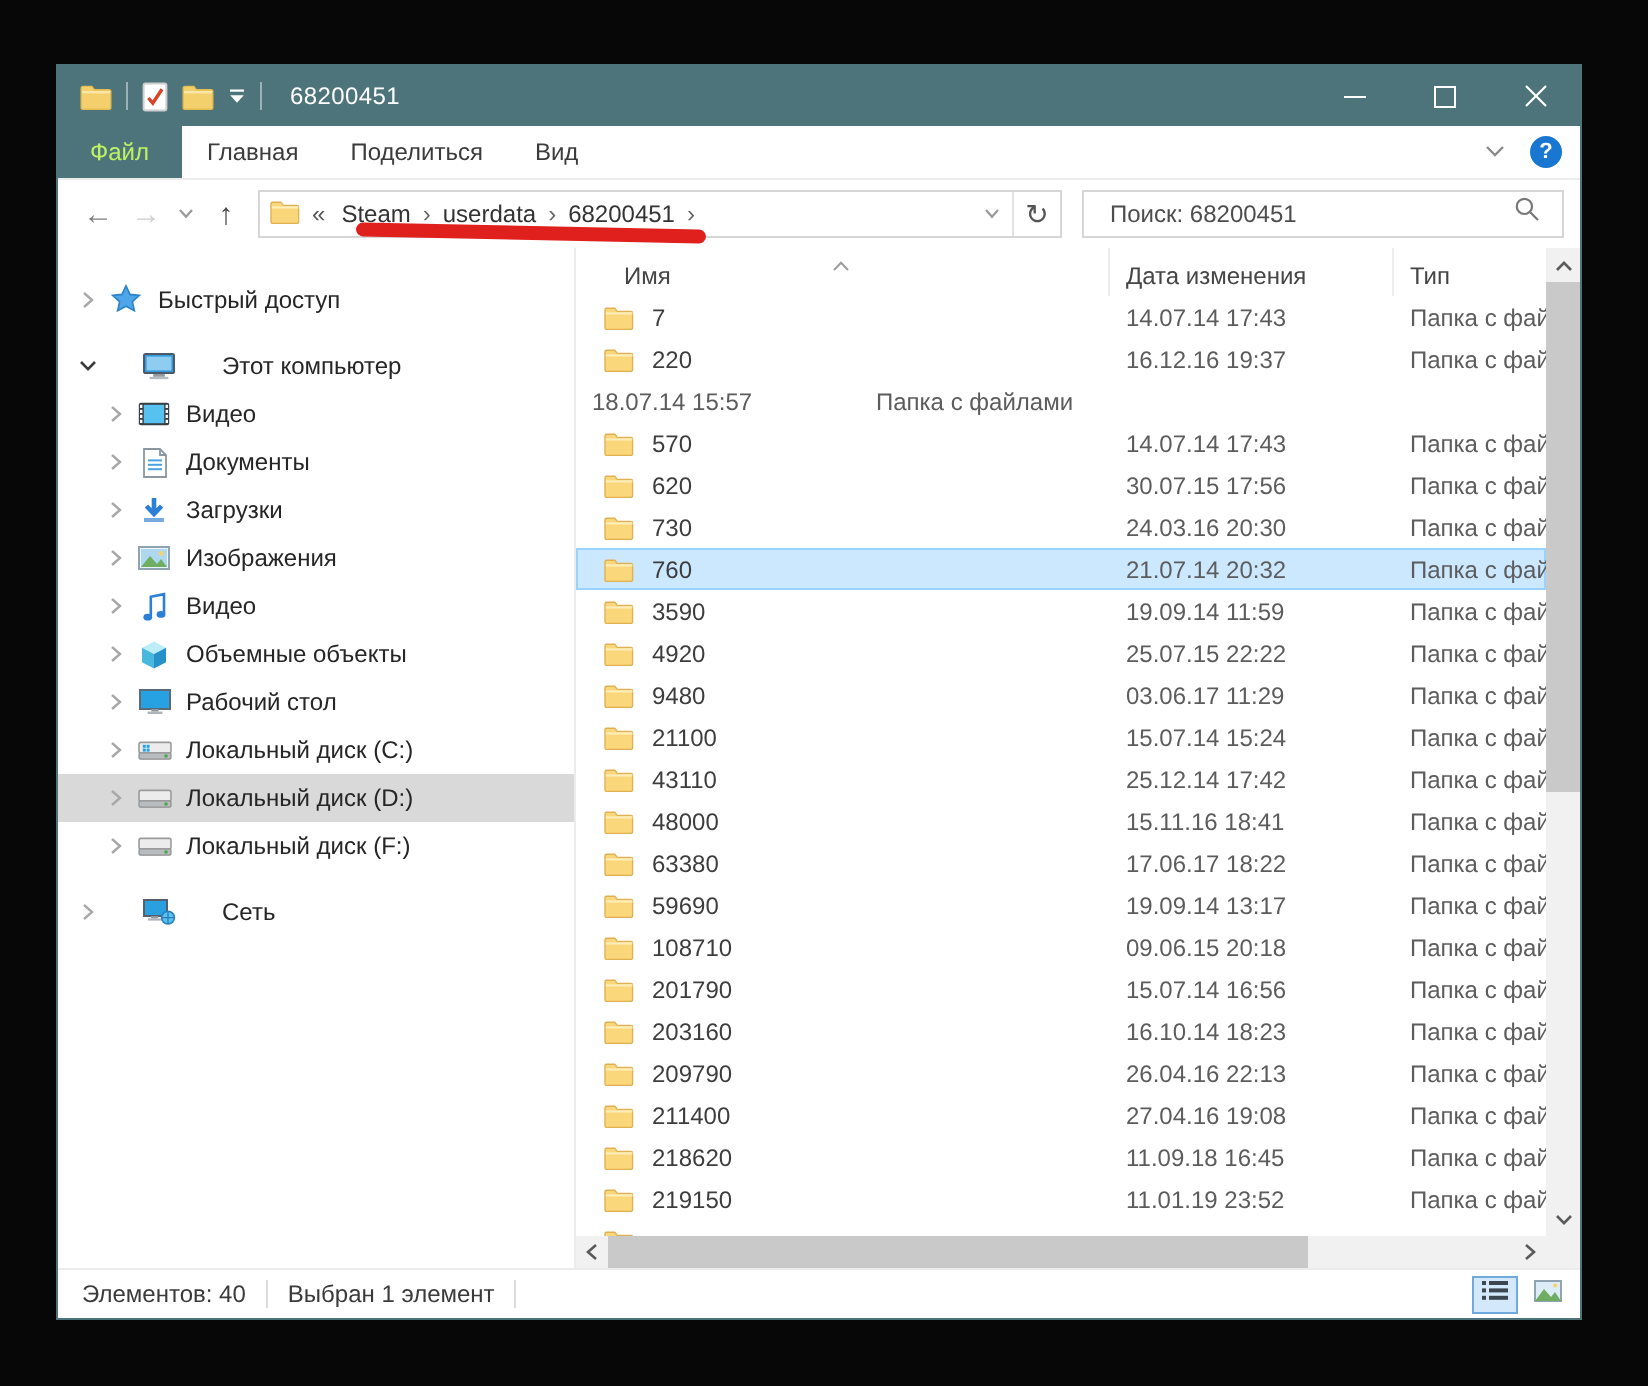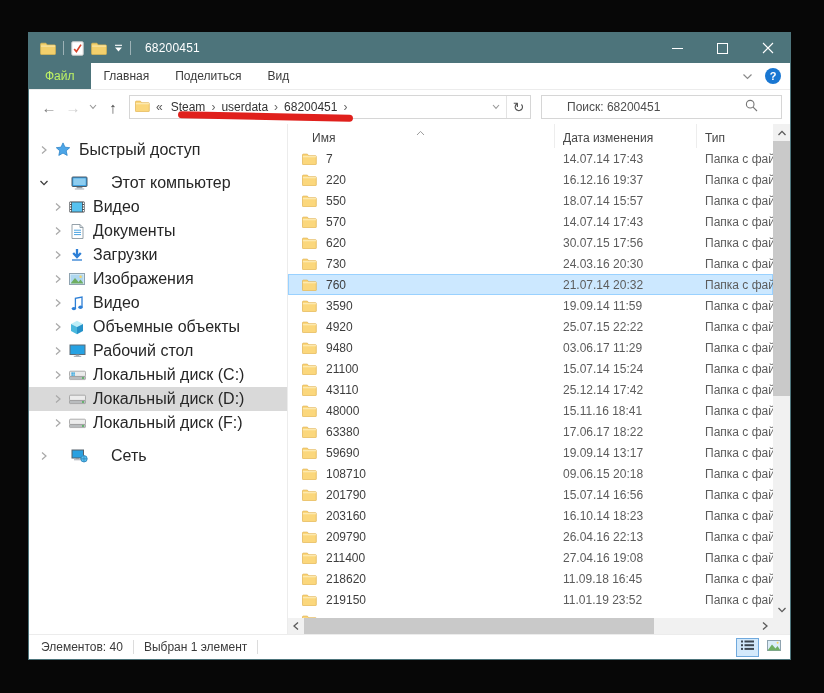--- a/index.html
+++ b/index.html
@@ -46,28 +46,28 @@
   .addr-box{height:24px;border:1px solid #d6d6d6;background:#fff;display:flex;align-items:center;
     width:402px;margin-left:4px;font-size:12px;color:#333;}
   .crumb-area{flex:1;display:flex;align-items:center;padding-left:5px;overflow:hidden;white-space:nowrap;}
   .crumb-prefix{color:#555;margin:0 4px 0 6px;font-size:12px;}
   .crumb-item{padding:0 4px;color:#333;}
   .crumb-sep{color:#666;font-size:12px;padding:0 2px;}
   .addr-drop{width:20px;display:flex;justify-content:center;align-self:stretch;align-items:center;}
   .addr-refresh{width:24px;align-self:stretch;display:flex;align-items:center;justify-content:center;
     border-left:1px solid #e3e3e3;color:#555;font-size:14px;}
   .search-box{height:24px;border:1px solid #d6d6d6;background:#fff;flex:1;margin-left:10px;
-    display:flex;align-items:center;padding:0 23px;}
+    display:flex;align-items:center;padding:0 11px;}
   .search-box input{border:none;outline:none;flex:1;font-size:12px;color:#444;
     font-family:"Liberation Sans","DejaVu Sans",sans-serif;background:transparent;min-width:0;}
   .search-box input::placeholder{color:#4d4d4d;opacity:1;}
   
   .content{flex:1;display:flex;min-height:0;background:#fff;}
   .sidebar{flex:0 0 258px;padding-top:14px;overflow:hidden;}
-  .side-item{height:24px;display:flex;align-items:center;font-size:16px;color:#262626;white-space:nowrap;}
+  .side-item{height:24px;display:flex;align-items:center;font-size:12px;color:#262626;white-space:nowrap;}
   .side-item.gap{margin-top:9px;gap:16px;}
   .side-item .chev{width:14px;display:flex;justify-content:center;margin-left:8px;}
   .side-item.lvl1 .chev{margin-left:22px;}
   .side-item .sicon{width:18px;display:flex;justify-content:center;margin:0 7px 0 3px;}
   .side-item.selected{background:var(--sidebar-sel);}
   .splitter{flex:0 0 1px;background:#ececec;}
   .list-col{flex:1;display:flex;flex-direction:column;min-width:0;}
   .list-header{flex:0 0 24px;display:flex;position:relative;font-size:12px;color:#454545;}
   .hc{display:flex;align-items:flex-end;padding-bottom:3px;}
   .hc-name{width:267px;padding-left:24px;border-right:1px solid #ededed;text-align:center;}
@@ -458,29 +458,20 @@
                   <path d="M.5 1.9Q.5 1.1 1.3 1.1h4.1l1.2 1.6h6.9q.8 0 .8.8v7.4q0 .8-.8.8H1.3q-.8 0-.8-.8z" fill="#fbd77c" stroke="#dfb152" stroke-width=".7"></path>
                   <path d="M.9 3.7h13.3" stroke="#fdedb9" stroke-width="1.1"></path>
                 </svg>
               </span>
       <span class="ntext">220</span>
     </span>
     <span class="cell-date">16.12.16 19:37</span>
     <span class="cell-type">Папка с файлами</span>
   </div>
           <div class="row">
-    <span class="cell-name">
-      <span class="ficon">
-                <svg width="15" height="12" viewBox="0 0 15 12">
-                  <path d="M.5 1.9Q.5 1.1 1.3 1.1h4.1l1.2 1.6h6.9q.8 0 .8.8v7.4q0 .8-.8.8H1.3q-.8 0-.8-.8z" fill="#fbd77c" stroke="#dfb152" stroke-width=".7"></path>
-                  <path d="M.9 3.7h13.3" stroke="#fdedb9" stroke-width="1.1"></path>
-                </svg>
-              </span>
-      <span class="ntext">550</span>
-    </span>
     <span class="cell-date">18.07.14 15:57</span>
     <span class="cell-type">Папка с файлами</span>
   </div>
           <div class="row">
     <span class="cell-name">
       <span class="ficon">
                 <svg width="15" height="12" viewBox="0 0 15 12">
                   <path d="M.5 1.9Q.5 1.1 1.3 1.1h4.1l1.2 1.6h6.9q.8 0 .8.8v7.4q0 .8-.8.8H1.3q-.8 0-.8-.8z" fill="#fbd77c" stroke="#dfb152" stroke-width=".7"></path>
                   <path d="M.9 3.7h13.3" stroke="#fdedb9" stroke-width="1.1"></path>
                 </svg>

